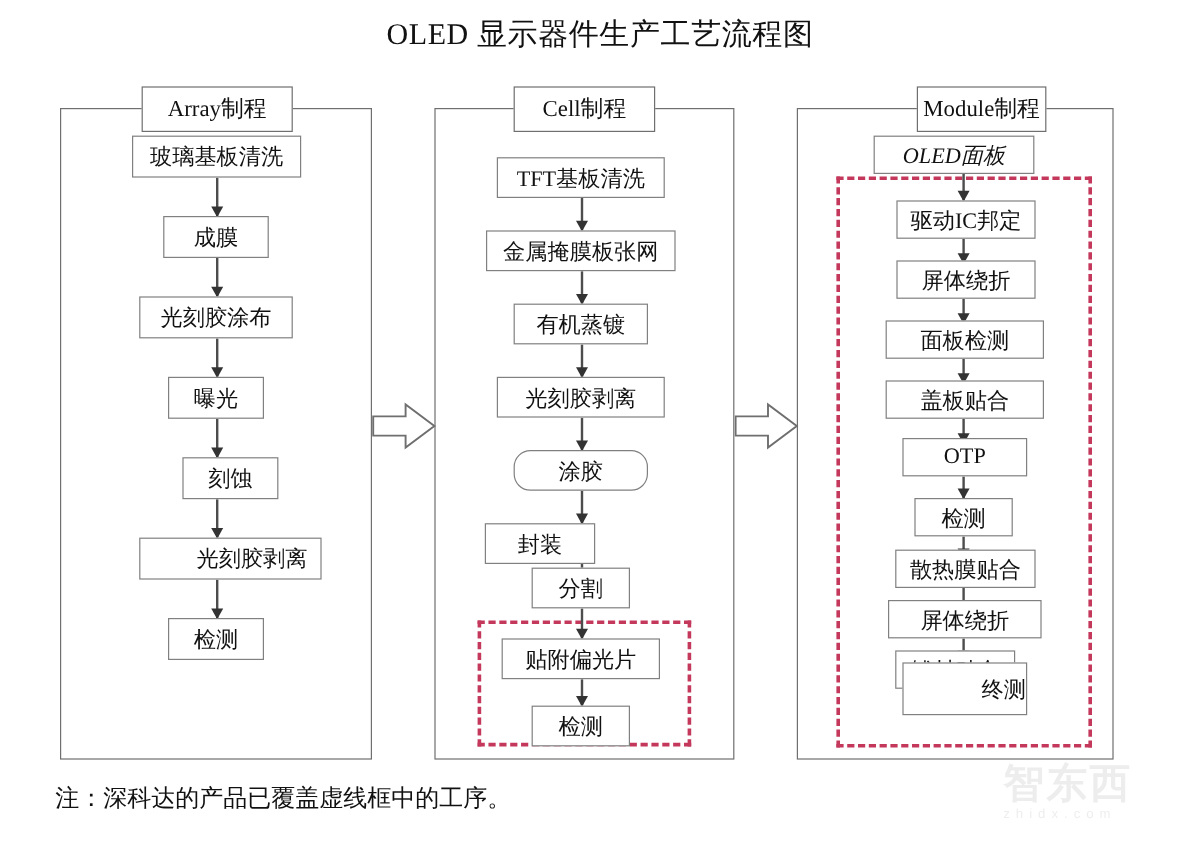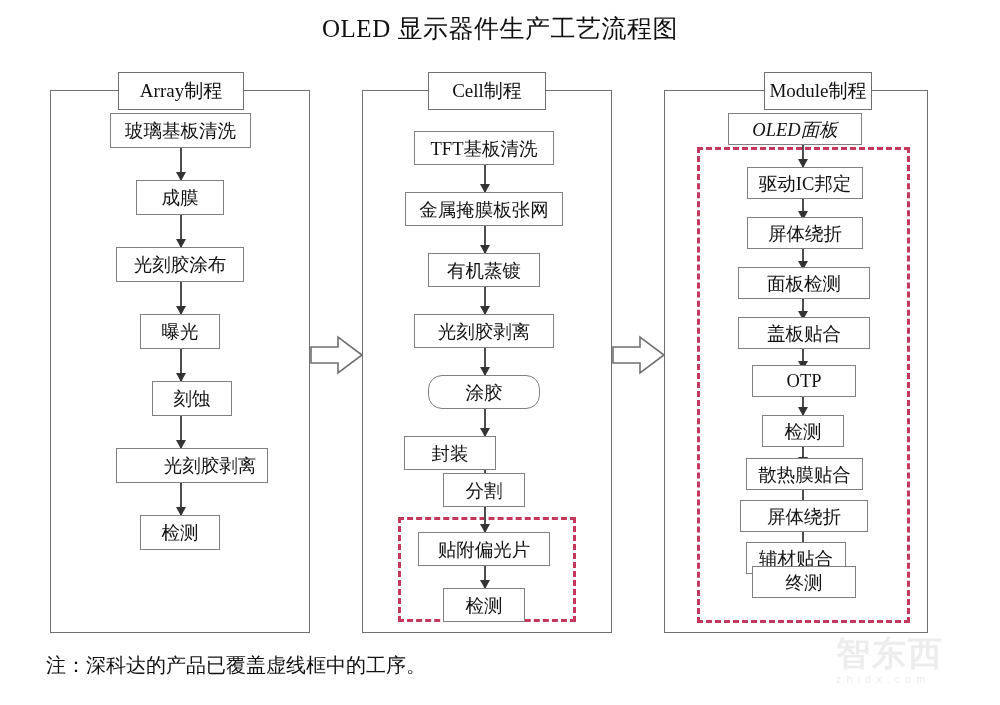--- a/index.html
+++ b/index.html
@@ -285,21 +285,21 @@
 <div class="step-box" style="left:740px; top:500px; width:128px; height:32px;">
   <span>屏体绕折</span>
 </div>
 <div class="connector" style="left:802px; top:532px; height:18px;"></div>
 
 <div class="step-box" style="left:746px; top:542px; width:100px; height:32px;">
   <span>辅材贴合</span>
 </div>
 <div class="connector" style="left:802px; top:574px; height:18px;"></div>
 
-<div class="step-box" style="left:752px; top:566px; width:104px; height:32px;">
+<div class="step-box" style="left:752px; top:552px; width:104px; height:44px;justify-content:flex-end;">
   <span>终测</span>
 </div>
 
 <div id="footnote">注：深科达的产品已覆盖虚线框中的工序。</div>
 
 <div id="watermark">
   <div class="wm-text">智东西</div>
   <div class="wm-sub">zhidx.com</div>
 </div>
 

